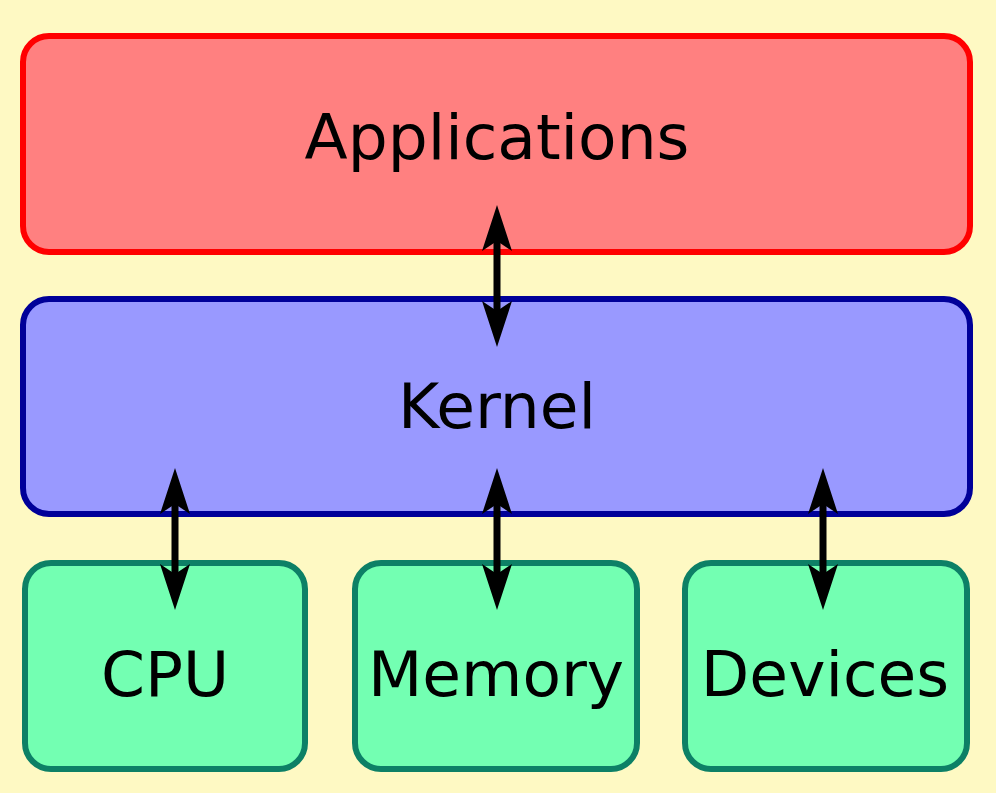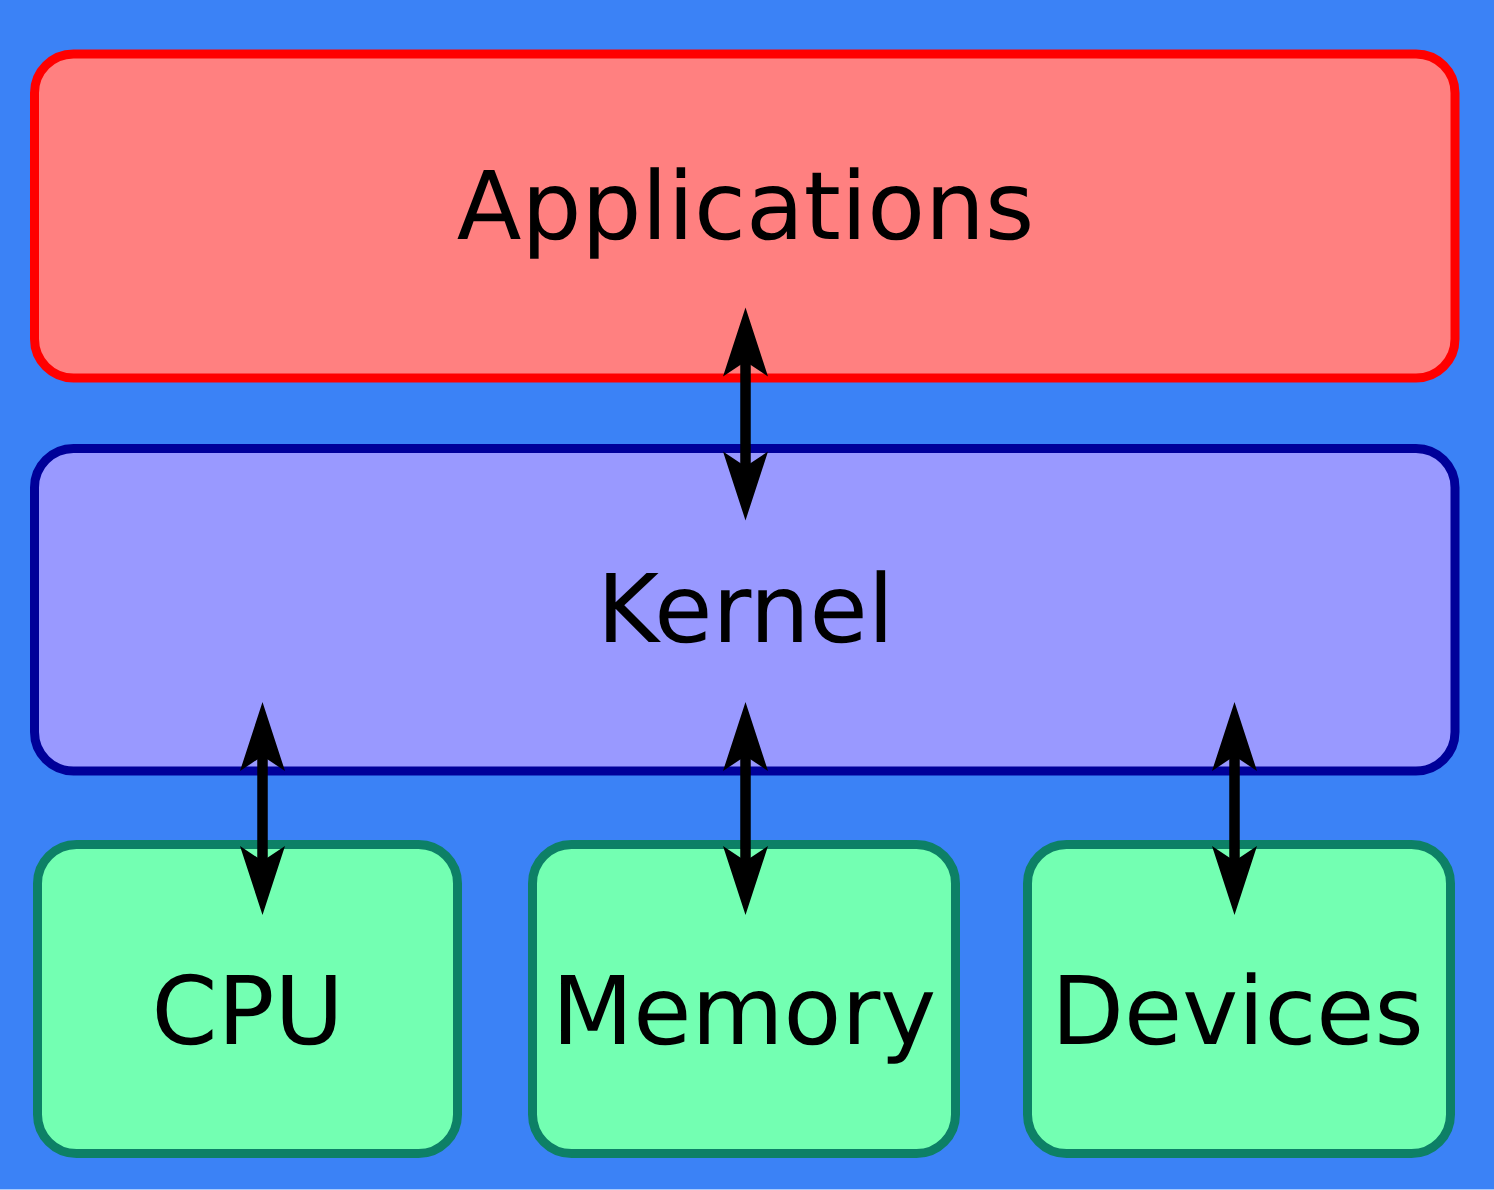--- a/index.html
+++ b/index.html
@@ -4,21 +4,21 @@
 <style>
   html, body {
     margin: 0;
     padding: 0;
     background: #ffffff;
   }
   .canvas {
     position: relative;
     width: 996px;
     height: 793px;
-    background: #3b82f6;
+    background: #fef9c3;
     overflow: hidden;
   }
   svg {
     display: block;
   }
   text {
     font-family: "DejaVu Sans", "Liberation Sans", sans-serif;
     font-size: 63px;
   }
 </style>

